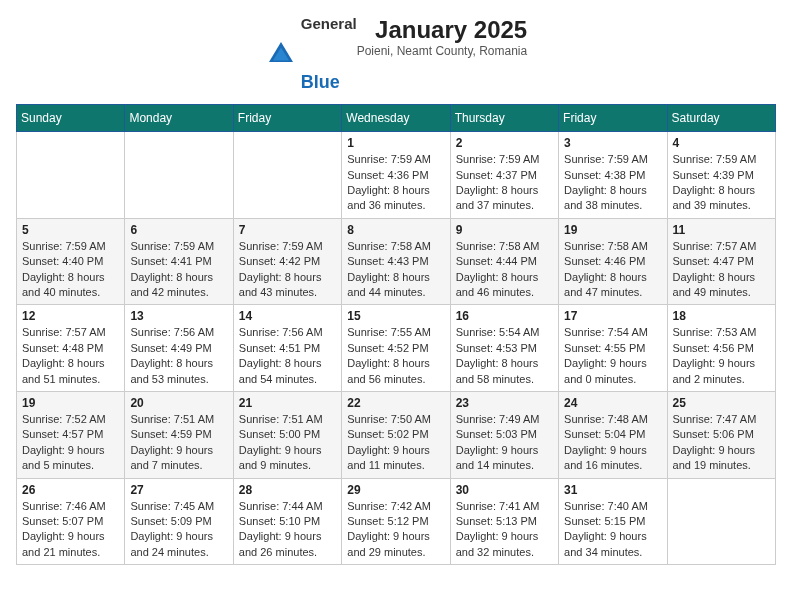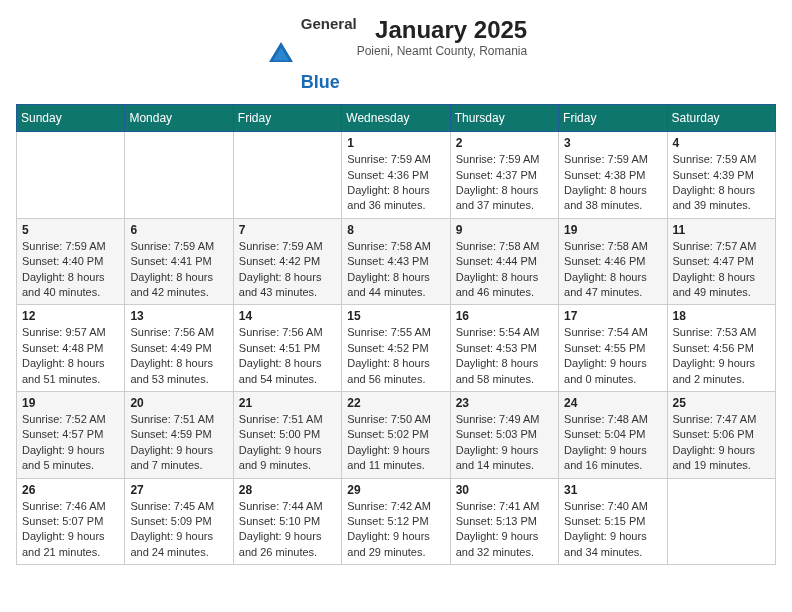--- a/index.html
+++ b/index.html
@@ -198,21 +198,21 @@
         <td>
           <span class="day-num">11</span>
           <div class="day-info">Sunrise: 7:57 AM
 Sunset: 4:47 PM
 Daylight: 8 hours and 49 minutes.</div>
         </td>
       </tr>
       <tr>
         <td>
           <span class="day-num">12</span>
-          <div class="day-info">Sunrise: 9:57 AM
+          <div class="day-info">Sunrise: 7:57 AM
 Sunset: 4:48 PM
 Daylight: 8 hours and 51 minutes.</div>
         </td>
         <td>
           <span class="day-num">13</span>
           <div class="day-info">Sunrise: 7:56 AM
 Sunset: 4:49 PM
 Daylight: 8 hours and 53 minutes.</div>
         </td>
         <td>

